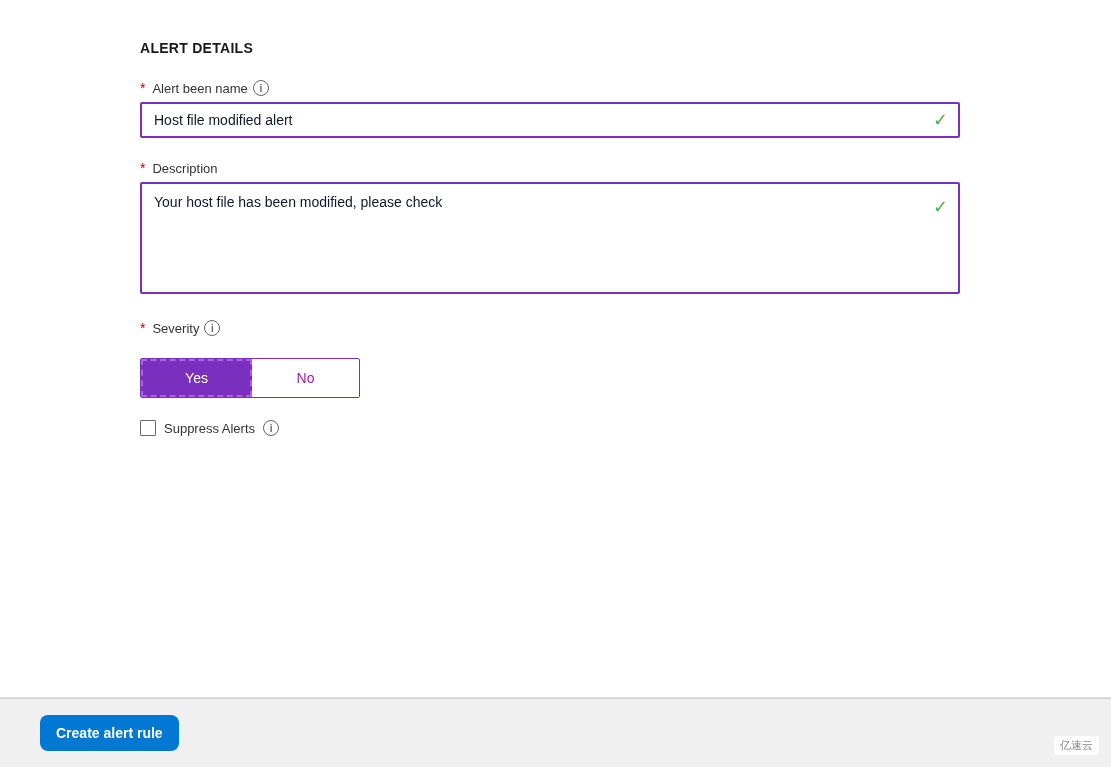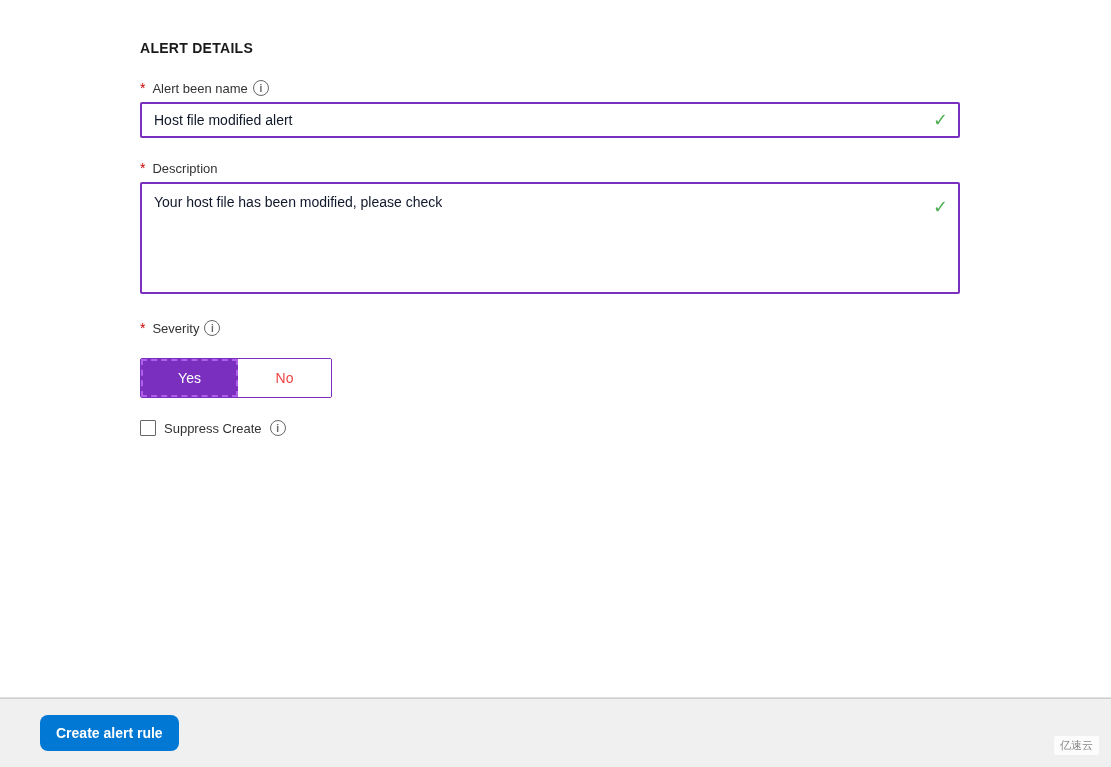--- a/index.html
+++ b/index.html
@@ -135,21 +135,21 @@
     .enable-rule-label {
       font-size: 13px;
       color: #333;
       margin-bottom: 8px;
     }
 
     .toggle-group {
       display: flex;
       border: 1px solid #7b2fbe;
       border-radius: 2px;
-      width: 192px;
+      width: 220px;
       overflow: hidden;
     }
 
     .toggle-btn {
       flex: 1;
       padding: 9px 0;
       text-align: center;
       font-size: 14px;
       cursor: pointer;
       border: none;
@@ -159,21 +159,21 @@
     }
 
     .toggle-btn.active {
       background: #7b2fbe;
       color: #fff;
       border: 2px dashed #b060e8;
     }
 
     .toggle-btn.inactive {
       background: #fff;
-      color: #ef4444;
+      color: #a21caf;
       border: none;
     }
 
     .suppress-alerts-group {
       display: flex;
       align-items: center;
       gap: 8px;
       margin-top: 20px;
     }
 
@@ -264,21 +264,21 @@
 
   <div class="form-group">
     <div class="toggle-group">
       <button class="toggle-btn active">Yes</button>
       <button class="toggle-btn inactive">No</button>
     </div>
   </div>
 
   <div class="suppress-alerts-group">
     <input type="checkbox" class="suppress-checkbox" style="">
-    <span class="suppress-label">Suppress Create</span>
+    <span class="suppress-label">Suppress Alerts</span>
     <span class="info-icon">i</span>
   </div>
 
 </div>
 
 <div class="footer-bar">
   <button class="create-btn">Create alert rule</button>
 </div>
 
 <div class="watermark">亿速云</div>

